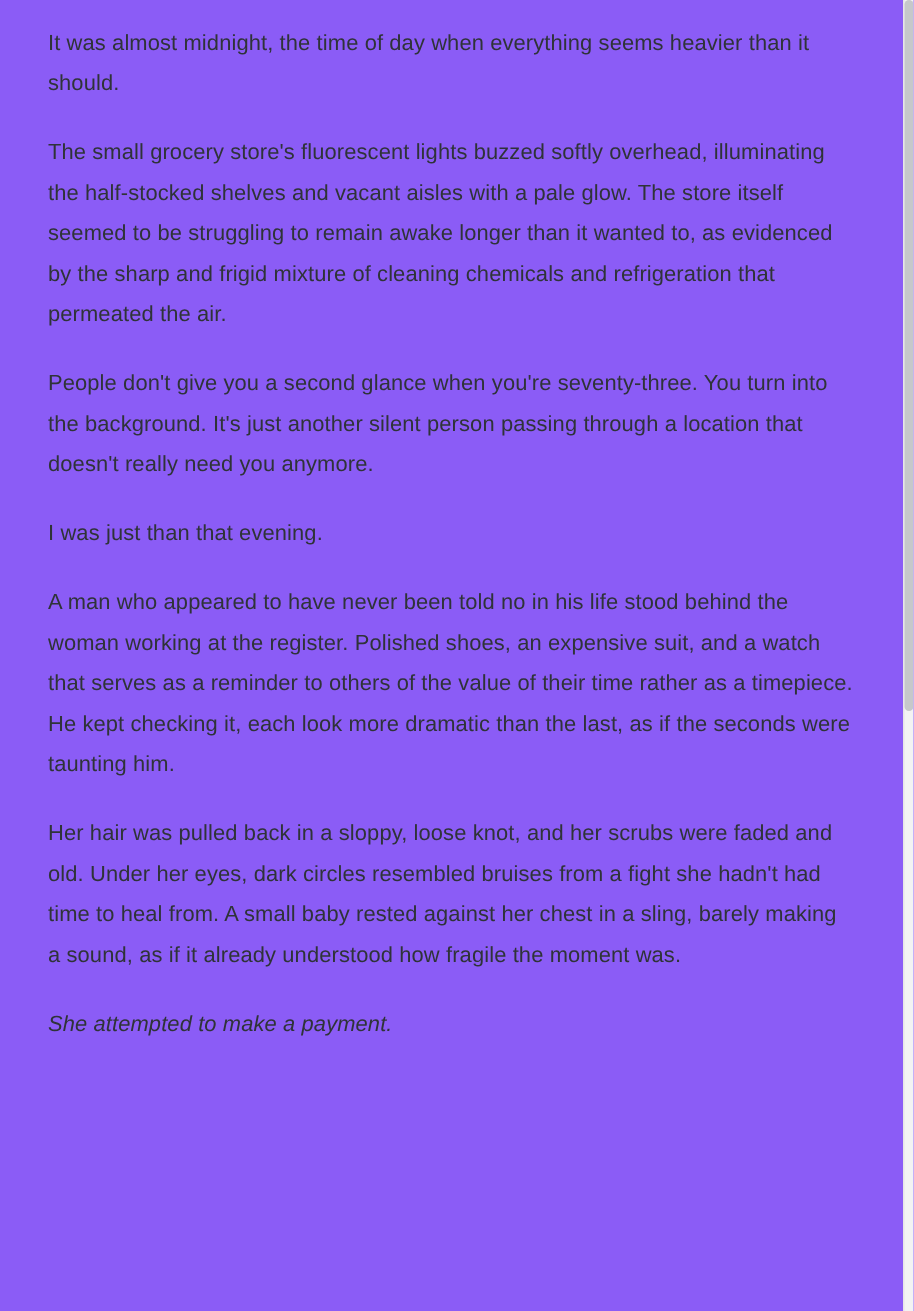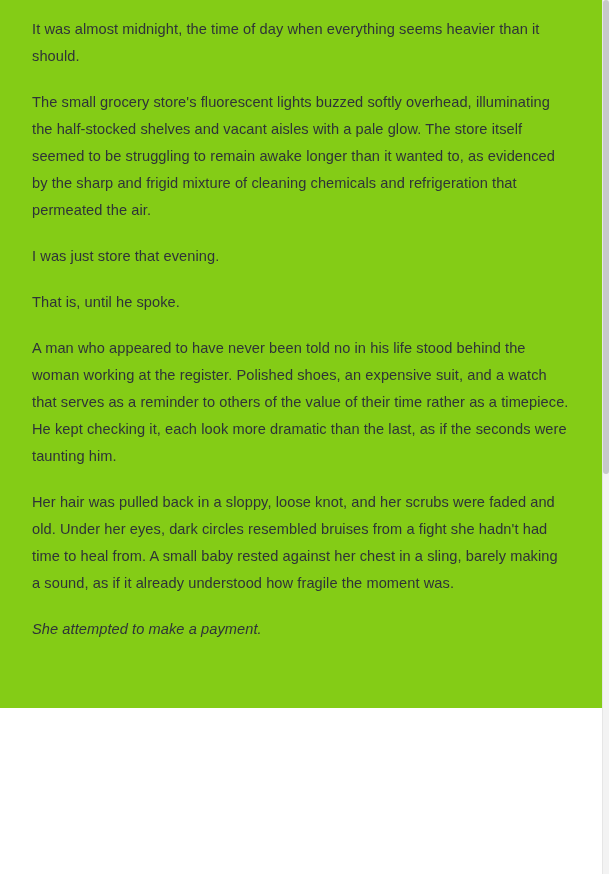--- a/index.html
+++ b/index.html
@@ -11,23 +11,23 @@
     width: 609px;
     height: 874px;
     font-family: "Liberation Sans", sans-serif;
     color: #2b2f33;
     position: relative;
     overflow: hidden;
   }
   .page {
     box-sizing: border-box;
     width: 609px;
-    height: 708px;
+    height: 874px;
     padding: 16px 40px 0 32px;
-    background: #84cc16;
+    background: #8b5cf6;
   }
   .article {
     font-size: 14.6px;
     line-height: 27px;
     color: #2f3338;
     letter-spacing: 0.08px;
   }
   .article p {
     margin: 0 0 19px 0;
     text-align: left;
@@ -56,22 +56,22 @@
     border-radius: 3px;
   }
 </style>
 </head>
 <body>
 
 <div class="page">
   <div class="article">
     <p>It was almost midnight, the time of day when everything seems heavier than it should.</p>
     <p>The small grocery store's fluorescent lights buzzed softly overhead, illuminating the half-stocked shelves and vacant aisles with a pale glow. The store itself seemed to be struggling to remain awake longer than it wanted to, as evidenced by the sharp and frigid mixture of cleaning chemicals and refrigeration that permeated the air.</p>
-    <p>I was just store that evening.</p>
-    <p>That is, until he spoke.</p>
+    <p>People don't give you a second glance when you're seventy-three. You turn into the background. It's just another silent person passing through a location that doesn't really need you anymore.</p>
+    <p>I was just than that evening.</p>
     <p>A man who appeared to have never been told no in his life stood behind the woman working at the register. Polished shoes, an expensive suit, and a watch that serves as a reminder to others of the value of their time rather as a timepiece. He kept checking it, each look more dramatic than the last, as if the seconds were taunting him.</p>
     <p>Her hair was pulled back in a sloppy, loose knot, and her scrubs were faded and old. Under her eyes, dark circles resembled bruises from a fight she hadn't had time to heal from. A small baby rested against her chest in a sling, barely making a sound, as if it already understood how fragile the moment was.</p>
     <p>She attempted to make a payment.</p>
 
   </div>
 </div>
 
 <div class="scrollbar-track">
   <div class="scrollbar-thumb"></div>
 </div>

